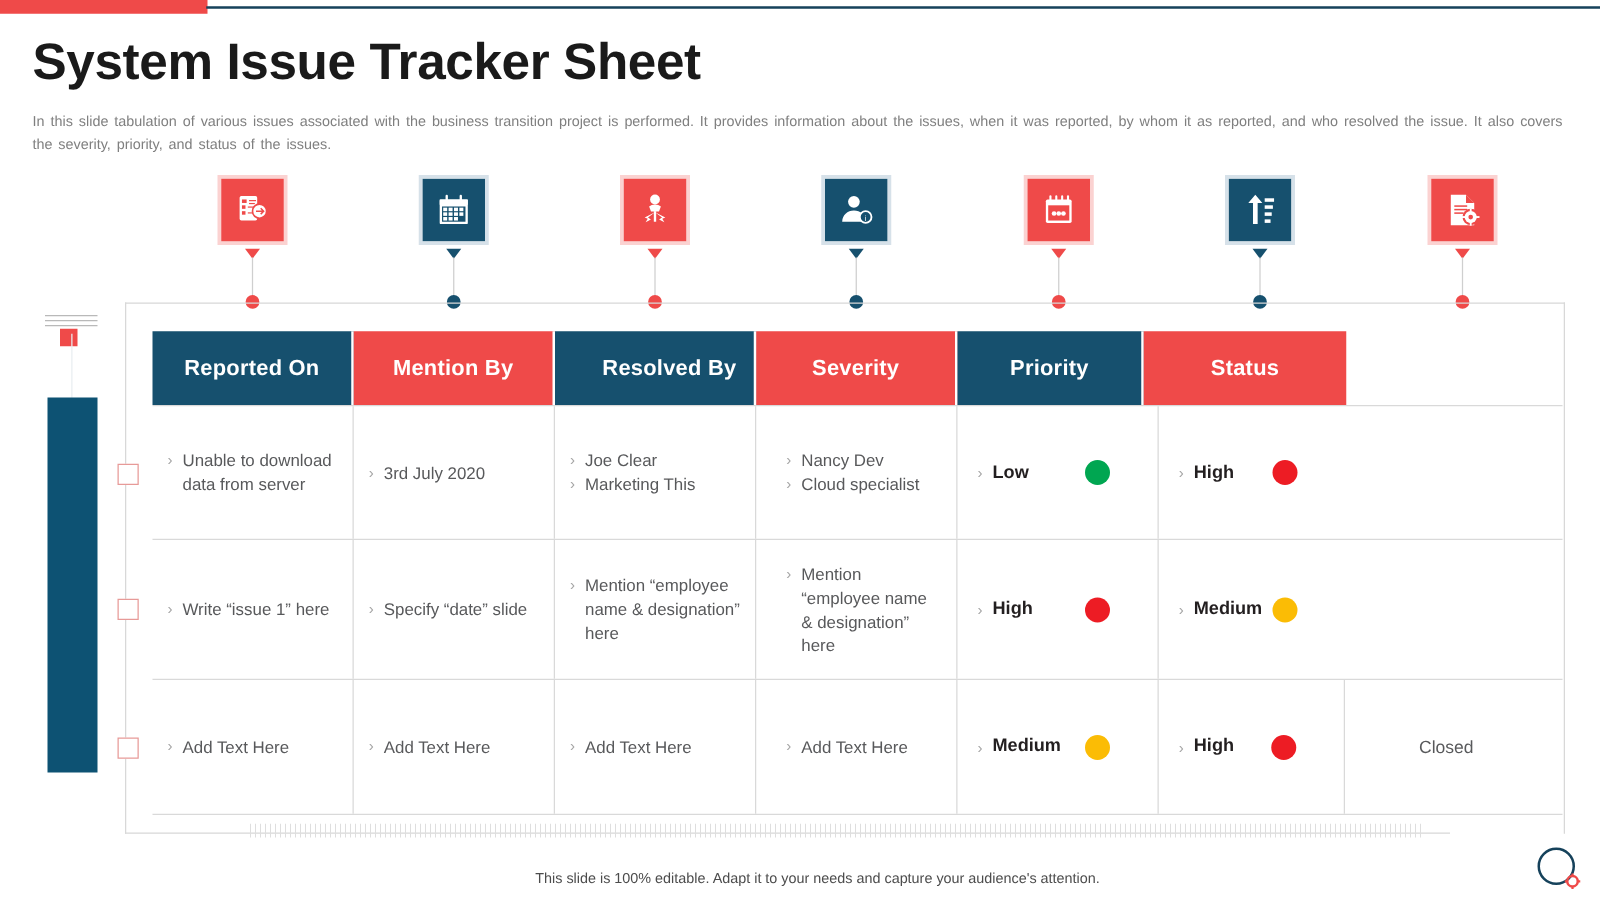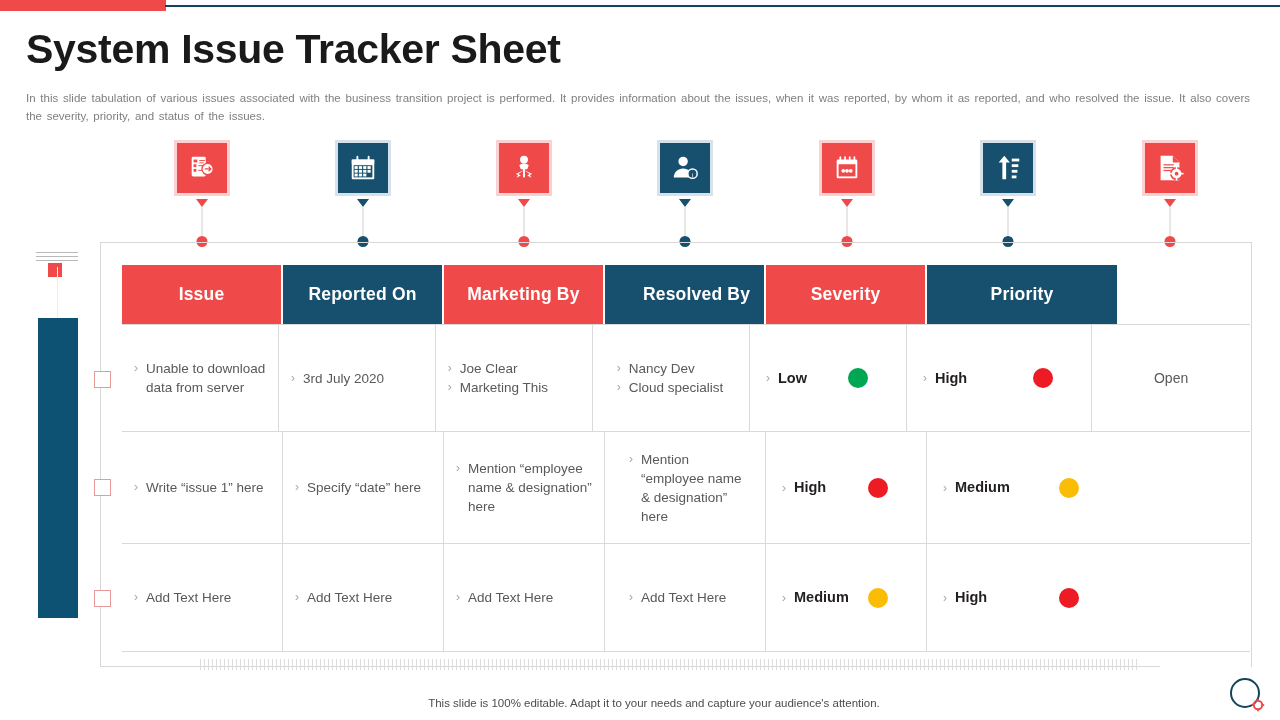--- a/index.html
+++ b/index.html
@@ -83,21 +83,21 @@
   .chev{flex:0 0 auto;color:#a6a6a6;font-size:12px;line-height:19px;margin-right:8px;}
   .btext{flex:1 1 auto;}
   .td.level{flex-direction:row;align-items:center;padding-left:16px;}
   .td.level .chev{margin-right:8px;line-height:normal;}
   .lvl-label{font-weight:bold;color:#231f20;font-size:14.5px;}
   .dot{width:20px;height:20px;border-radius:50%;margin-left:auto;margin-right:26px;}
   .td.status{align-items:center;justify-content:center;flex-direction:row;color:#58595b;font-size:14px;}
 
   
   .c0{width:161px;} .c1{width:161px;} .c2{width:161px;} .c3{width:161px;padding-left:24px;}
-  .c4{width:161px;} .c5{width:190px;} .c6{width:162px;}
+  .c4{width:161px;} .c5{width:149px;} .c6{width:162px;}
 
   
   .hatch{position:absolute;left:200px;top:659px;width:940px;height:11px;
     background-image:repeating-linear-gradient(to right,#dedede 0,#dedede 1px,transparent 1px,transparent 4px);}
   .footer{position:absolute;left:0;right:0;top:697px;text-align:center;
     font-size:11.5px;color:#4c4c4c;margin-left:28px;}
   .logo{position:absolute;left:1228px;top:676px;width:40px;height:38px;}
 </style>
 </head>
 <body>
@@ -264,26 +264,26 @@
   <div class="dec-bar-line"></div>
   <div class="dec-bar">
     
   </div>
   <div class="marker" style="top:371px;"></div>
   <div class="marker" style="top:479px;"></div>
   <div class="marker" style="top:590px;"></div>
 
   <div class="table">
     <div class="thead">
-      <div class="th red  c0">Issue</div>
       <div class="th navy c1">Reported On</div>
-      <div class="th red  c2">Marketing By</div>
+      <div class="th red  c2">Mention By</div>
       <div class="th navy c3">Resolved By</div>
       <div class="th red  c4">Severity</div>
       <div class="th navy c5">Priority</div>
+      <div class="th red  c6">Status</div>
     </div>
     <div id="tbody">
         <div class="trow" style="height: 108px;">
           <div class="td c0">
             <div class="bullet">
               <span class="chev">›</span>
               <span class="btext">Unable to download data from server</span>
             </div>
           </div>
           <div class="td c1">
@@ -315,33 +315,32 @@
           <div class="td level c4">
             <span class="chev">›</span>
             <span class="lvl-label">Low</span>
             <span class="dot" style="background: rgb(0, 166, 81);"></span>
           </div>
           <div class="td level c5">
             <span class="chev">›</span>
             <span class="lvl-label">High</span>
             <span class="dot" style="background: rgb(237, 28, 36);"></span>
           </div>
-          <div class="td status c6">Open</div>
         </div>
         <div class="trow" style="height: 112px;">
           <div class="td c0">
             <div class="bullet">
               <span class="chev">›</span>
               <span class="btext">Write “issue 1” here</span>
             </div>
           </div>
           <div class="td c1">
             <div class="bullet">
               <span class="chev">›</span>
-              <span class="btext">Specify “date” here</span>
+              <span class="btext">Specify “date” slide</span>
             </div>
           </div>
           <div class="td c2">
             <div class="bullet">
               <span class="chev">›</span>
               <span class="btext">Mention “employee name &amp; designation” here</span>
             </div>
           </div>
           <div class="td c3">
             <div class="bullet">
@@ -388,20 +387,21 @@
           <div class="td level c4">
             <span class="chev">›</span>
             <span class="lvl-label">Medium</span>
             <span class="dot" style="background: rgb(251, 188, 5);"></span>
           </div>
           <div class="td level c5">
             <span class="chev">›</span>
             <span class="lvl-label">High</span>
             <span class="dot" style="background: rgb(237, 28, 36);"></span>
           </div>
+          <div class="td status c6">Closed</div>
         </div>
       </div>
   </div>
 
   <div class="hatch"></div>
   <div class="footer">This slide is 100% editable. Adapt it to your needs and capture your audience's attention.</div>
 
   <svg class="logo" viewBox="0 0 40 38">
     <circle cx="17" cy="17" r="14" fill="none" stroke="#16425b" stroke-width="2"></circle>
     <circle cx="30" cy="29" r="4.2" fill="none" stroke="#ef4a49" stroke-width="2"></circle>

